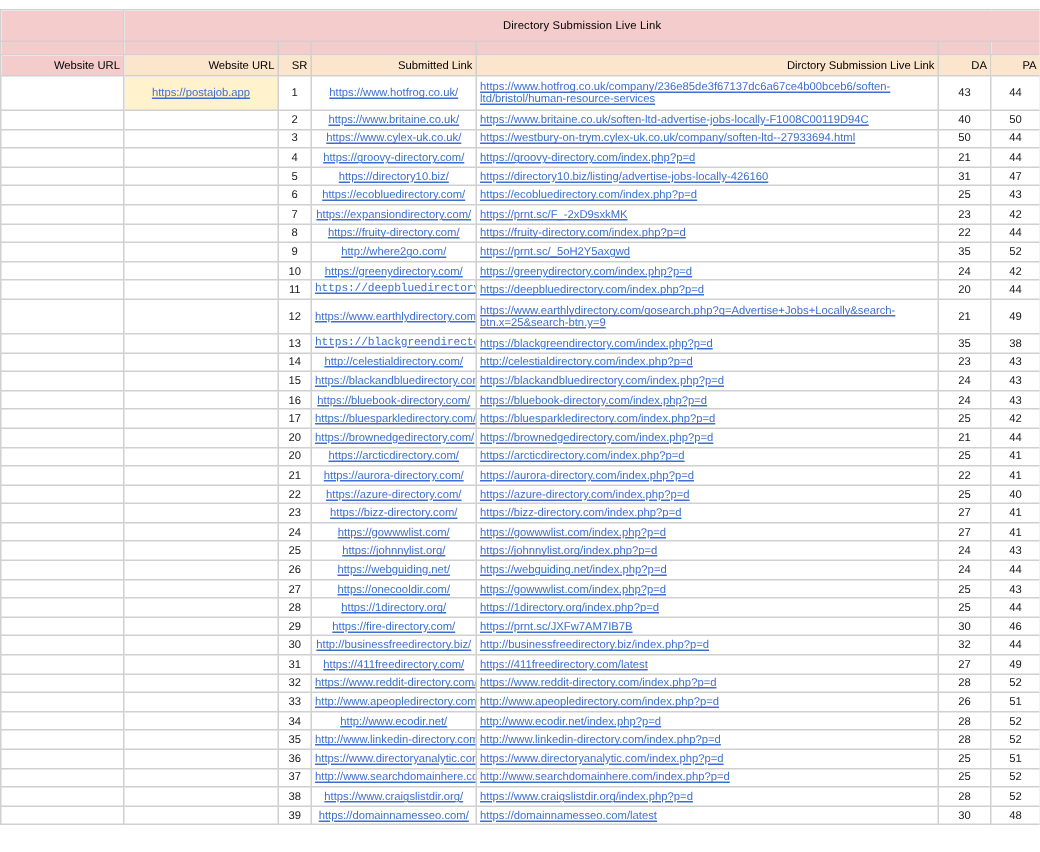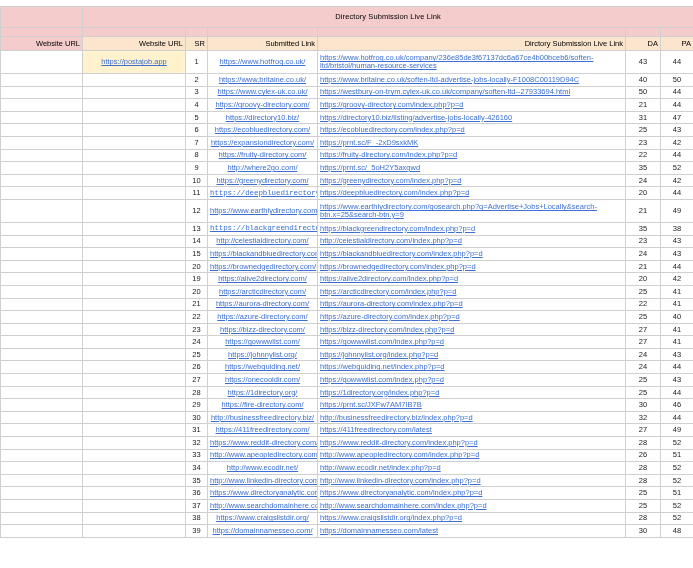--- a/index.html
+++ b/index.html
@@ -300,34 +300,43 @@
           <td></td>
           <td class="sr">15</td>
           <td class="submitted"><a class="lnk" href="#">https://blackandbluedirectory.com/</a></td>
           <td class="live"><a class="lnk" href="#">https://blackandbluedirectory.com/index.php?p=d</a></td>
           <td class="num">24</td>
           <td class="num">43</td>
         </tr>
         <tr class="data-row">
           <td class="blank-a"></td>
           <td></td>
+          <td class="sr">16</td>
+          <td class="submitted"><a class="lnk" href="#">https://bluebook-directory.com/</a></td>
+          <td class="live"><a class="lnk" href="#">https://bluebook-directory.com/index.php?p=d</a></td>
+          <td class="num">24</td>
+          <td class="num">43</td>
+        </tr>
+        <tr class="data-row">
+          <td class="blank-a"></td>
+          <td></td>
+          <td class="sr">17</td>
+          <td class="submitted"><a class="lnk" href="#">https://bluesparkledirectory.com/</a></td>
+          <td class="live"><a class="lnk" href="#">https://bluesparkledirectory.com/index.php?p=d</a></td>
+          <td class="num">25</td>
+          <td class="num">42</td>
+        </tr>
+        <tr class="data-row">
+          <td class="blank-a"></td>
+          <td></td>
           <td class="sr">20</td>
           <td class="submitted"><a class="lnk" href="#">https://brownedgedirectory.com/</a></td>
           <td class="live"><a class="lnk" href="#">https://brownedgedirectory.com/index.php?p=d</a></td>
           <td class="num">21</td>
           <td class="num">44</td>
-        </tr>
-        <tr class="data-row">
-          <td class="blank-a"></td>
-          <td></td>
-          <td class="sr">19</td>
-          <td class="submitted"><a class="lnk" href="#">https://alive2directory.com/</a></td>
-          <td class="live"><a class="lnk" href="#">https://alive2directory.com/index.php?p=d</a></td>
-          <td class="num">20</td>
-          <td class="num">42</td>
         </tr>
         <tr class="data-row">
           <td class="blank-a"></td>
           <td></td>
           <td class="sr">20</td>
           <td class="submitted"><a class="lnk" href="#">https://arcticdirectory.com/</a></td>
           <td class="live"><a class="lnk" href="#">https://arcticdirectory.com/index.php?p=d</a></td>
           <td class="num">25</td>
           <td class="num">41</td>
         </tr>

